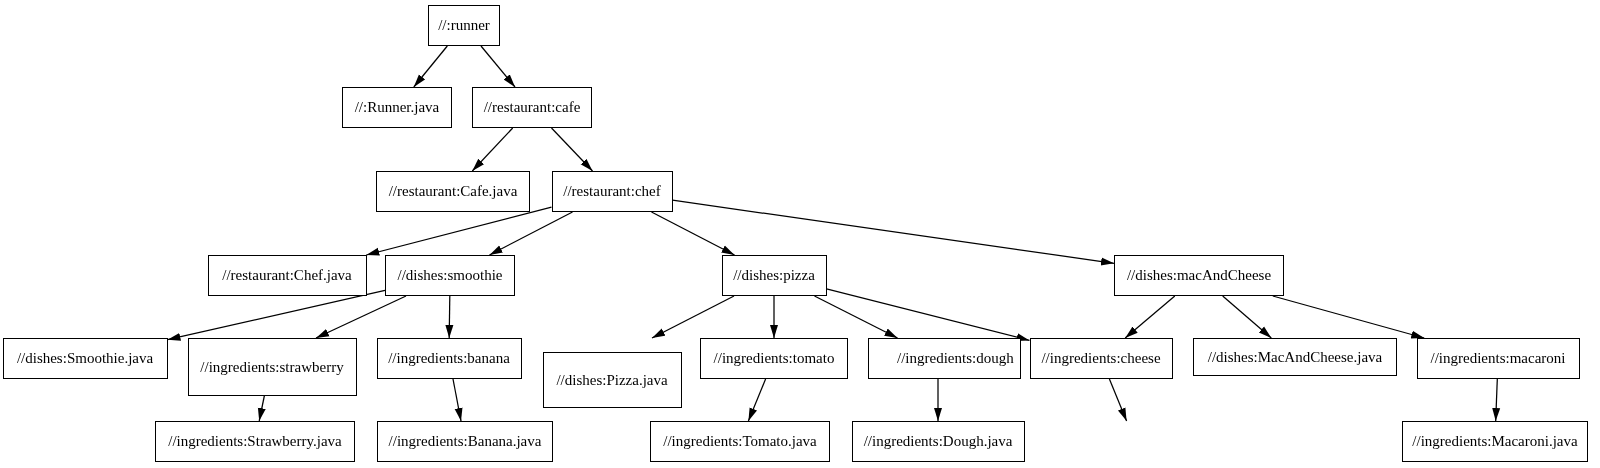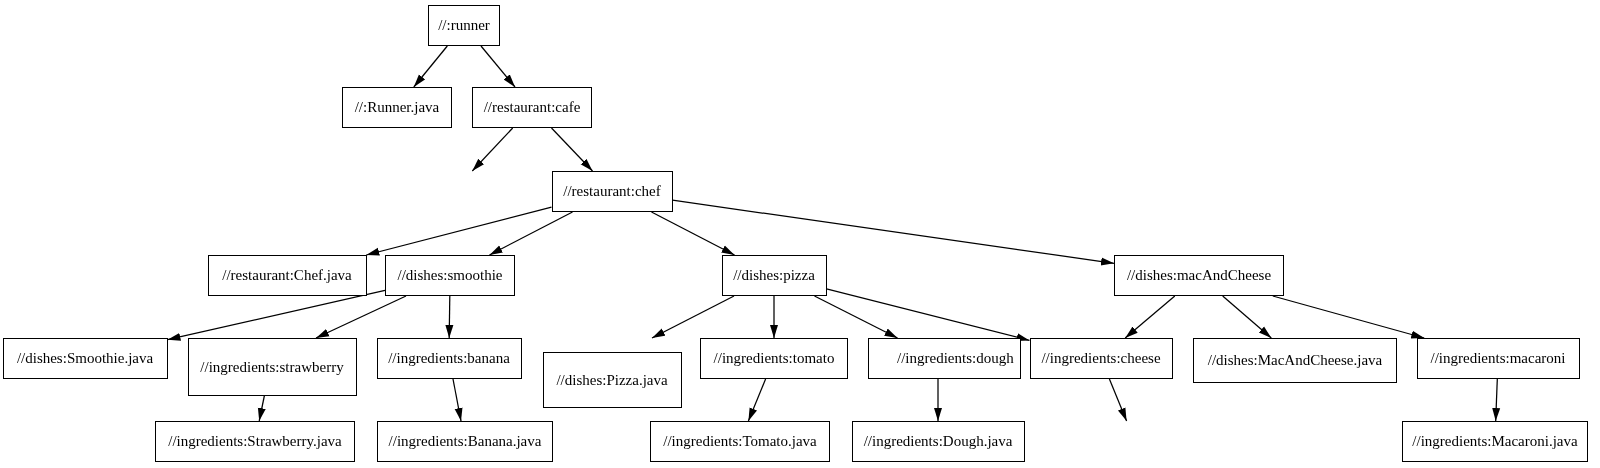--- a/index.html
+++ b/index.html
@@ -75,20 +75,23 @@
   <div id="node-layer">
       <div class="node" style="top: 5px; min-width: 72px; height: 41px; left: 428px;">
         <span>//:runner</span>
       </div>
       <div class="node" style="top: 87px; min-width: 110px; height: 41px; left: 342px;">
         <span>//:Runner.java</span>
       </div>
       <div class="node" style="top: 87px; min-width: 120px; height: 41px; left: 472px;">
         <span>//restaurant:cafe</span>
       </div>
+      <div class="node" style="top: 171px; min-width: 154px; height: 41px; left: 376px;">
+        <span>//restaurant:Cafe.java</span>
+      </div>
       <div class="node" style="top: 171px; min-width: 121px; height: 41px; left: 551.5px;">
         <span>//restaurant:chef</span>
       </div>
       <div class="node" style="top: 255px; min-width: 159px; height: 41px; left: 207.5px;">
         <span>//restaurant:Chef.java</span>
       </div>
       <div class="node" style="top: 255px; min-width: 130px; height: 41px; left: 385px;">
         <span>//dishes:smoothie</span>
       </div>
       <div class="node" style="top: 255px; min-width: 105px; height: 41px; left: 721.5px;">
@@ -111,21 +114,21 @@
       </div>
       <div class="node" style="top: 338px; min-width: 148px; height: 41px; left: 700px;">
         <span>//ingredients:tomato</span>
       </div>
       <div class="node" style="top: 338px; min-width: 140px; height: 41px; left: 868px; padding-left: 28px;">
         <span>//ingredients:dough</span>
       </div>
       <div class="node" style="top: 338px; min-width: 143px; height: 41px; left: 1029.5px;">
         <span>//ingredients:cheese</span>
       </div>
-      <div class="node" style="top: 338px; min-width: 204px; height: 45px; left: 1193px;">
+      <div class="node" style="top: 338px; min-width: 204px; height: 38px; left: 1193px;">
         <span>//dishes:MacAndCheese.java</span>
       </div>
       <div class="node" style="top: 338px; min-width: 163px; height: 41px; left: 1416.5px;">
         <span>//ingredients:macaroni</span>
       </div>
       <div class="node" style="top: 421px; min-width: 200px; height: 41px; left: 155px;">
         <span>//ingredients:Strawberry.java</span>
       </div>
       <div class="node" style="top: 421px; min-width: 176px; height: 41px; left: 377px;">
         <span>//ingredients:Banana.java</span>

